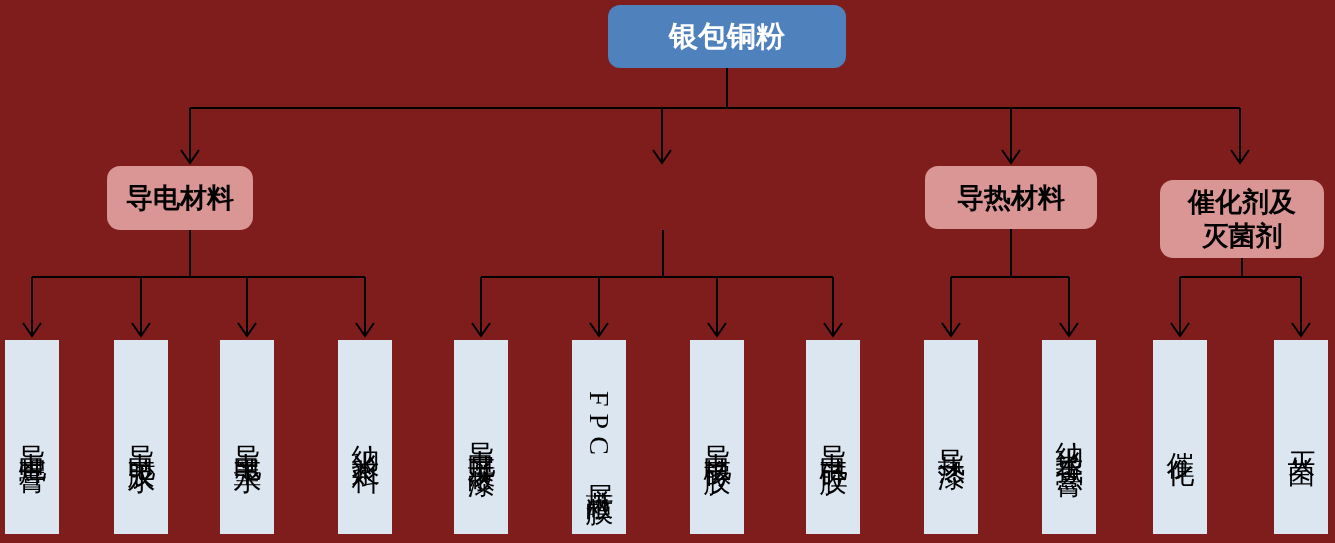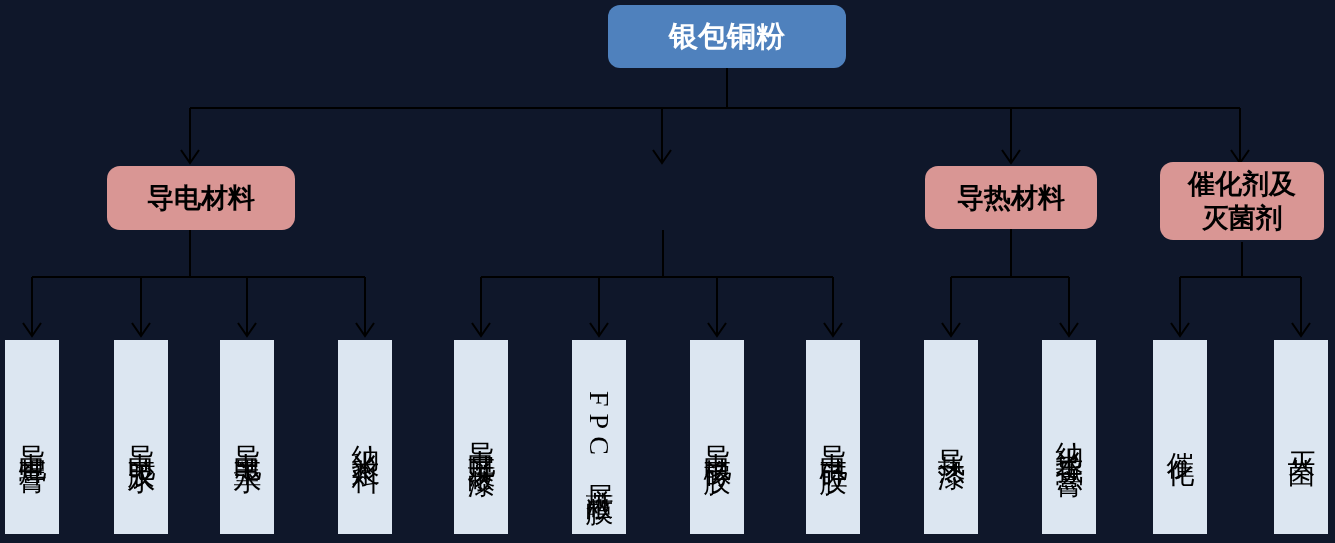--- a/index.html
+++ b/index.html
@@ -1,19 +1,19 @@
 <!DOCTYPE html>
 <html style="--root-bg: #4F81BD; --root-text: #FFFFFF; --category-bg: #D99694; --leaf-bg: #DCE6F1; --node-text: #000000; --line: #000000;"><head>
 <meta charset="utf-8">
 <style>
   html,body { margin:0; padding:0; background:#ffffff; }
   .canvas {
     position:relative;
     width:1335px; height:543px;
-    background:#0f172a;
+    background:#7f1d1d;
     font-family:"Liberation Sans", sans-serif;
     overflow:hidden;
   }
   .connectors { position:absolute; left:0; top:0; }
   .node {
     position:absolute;
     display:flex; align-items:center; justify-content:center;
     box-sizing:border-box;
     text-align:center;
   }
@@ -26,24 +26,24 @@
   }
   .category {
     background:var(--category-bg,#D99694);
     color:var(--node-text,#000000);
     font-weight:bold; font-size:27px;
     line-height:34px;
     border-radius:13px;
     white-space:pre-line;
     font-family:"Liberation Serif", serif;
   }
-  .cat1 { left:107px;  top:166px; width:188px; height:64px; }
+  .cat1 { left:107px;  top:166px; width:146px; height:64px; }
   .cat2 { left:548px;  top:165px; width:230px; height:65px; }
   .cat3 { left:925px;  top:166px; width:172px; height:63px; }
-  .cat4 { left:1160px; top:162px; width:164px; height:78px; }
+  .cat4 { left:1160px; top:180px; width:164px; height:78px; }
   .leaf {
     background:var(--leaf-bg,#DCE6F1);
     color:var(--node-text,#000000);
     font-size:28px;
     font-family:"Liberation Serif", serif;
     writing-mode:vertical-rl;
     text-orientation:mixed;
     letter-spacing:7px;
     width:54px; height:194px; top:340px;
     line-height:54px;

